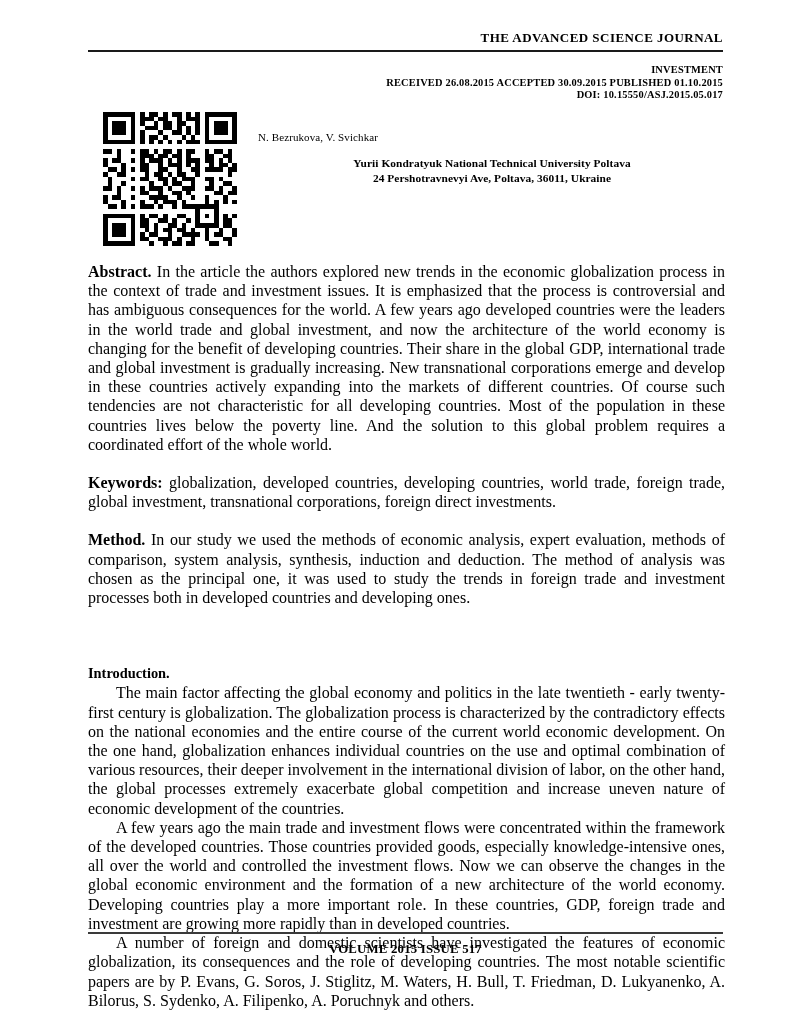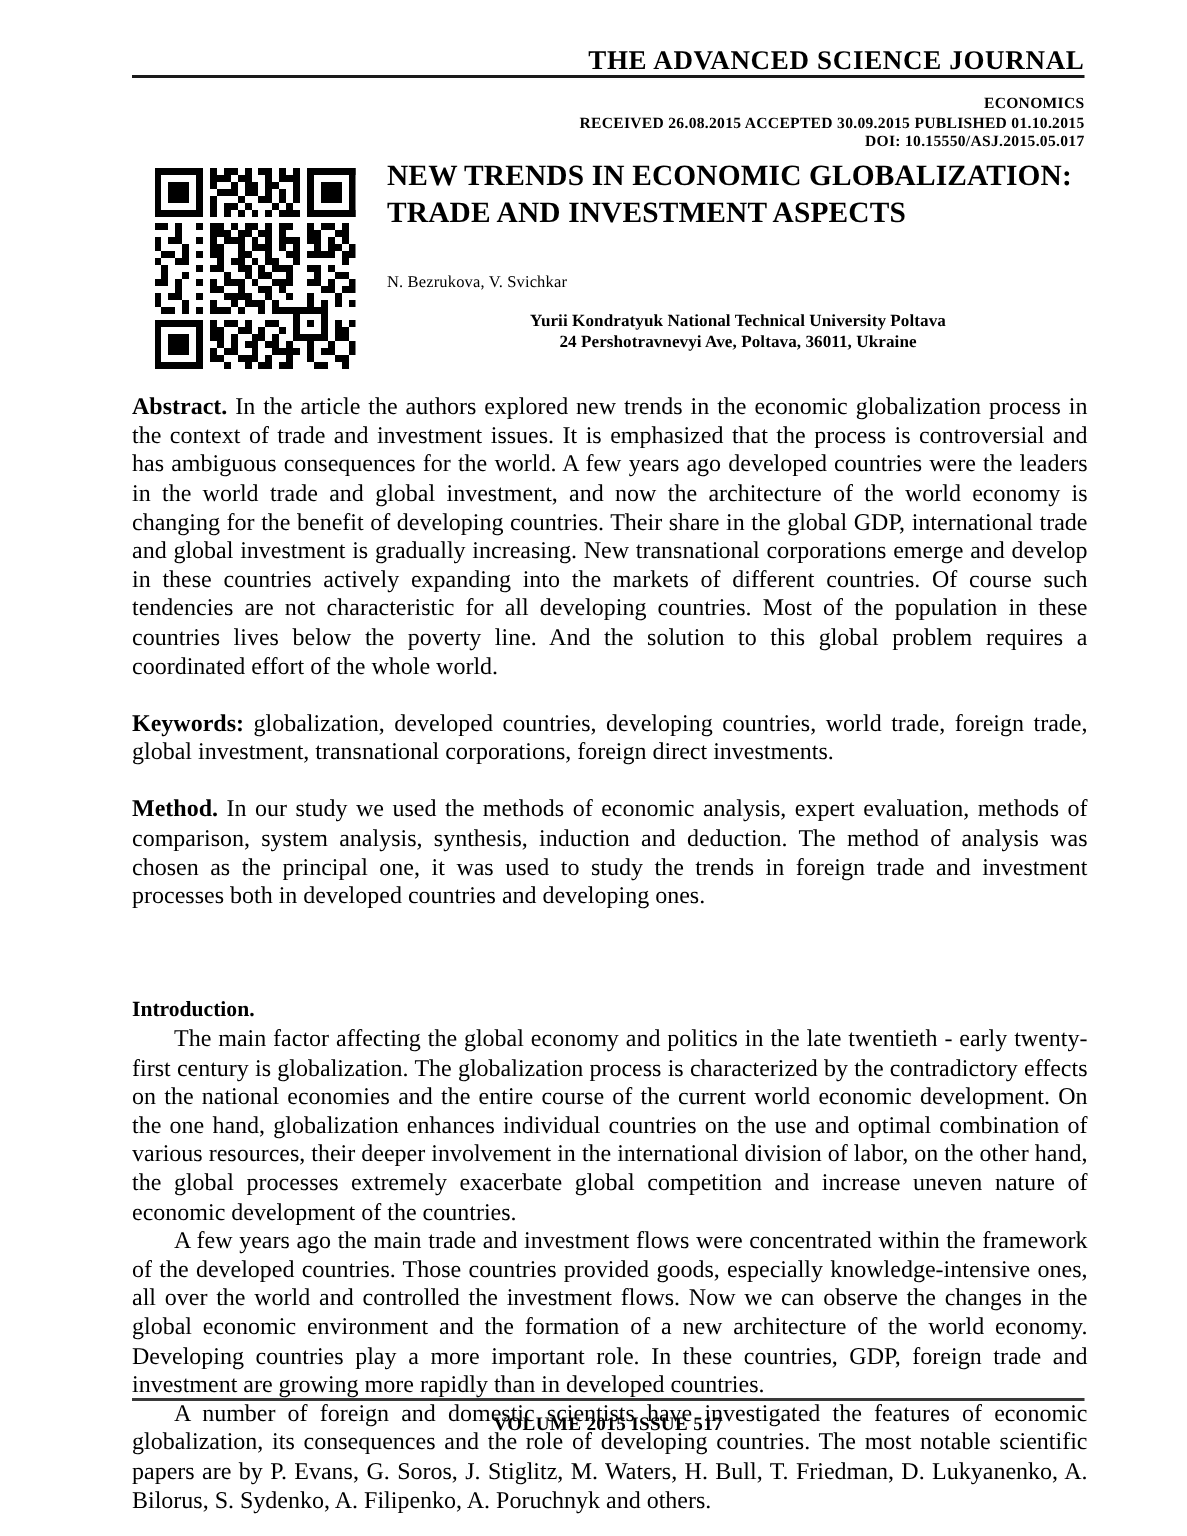--- a/index.html
+++ b/index.html
@@ -25,21 +25,21 @@
 
   
   .running-head {
     position: absolute;
     left: 88px;
     top: 30px;
     width: 635px;
     text-align: right;
     font-family: "Liberation Serif", "DejaVu Serif", serif;
     font-weight: bold;
-    font-size: 18px;
+    font-size: 13px;
     letter-spacing: 0.45px;
   }
   .rule-top {
     position: absolute;
     left: 88px;
     top: 50px;
     width: 635px;
     height: 0;
     border-top: 2px solid #1a1a1a;
   }
@@ -149,21 +149,21 @@
 </head>
 <body>
 
 <div class="page">
 
   <div class="running-head">THE ADVANCED SCIENCE JOURNAL</div>
 
   <div class="rule-top"></div>
 
   <div class="meta">
-    <div>ECONOMICS</div>
+    <div>INVESTMENT</div>
     <div class="line-received">RECEIVED 26.08.2015  ACCEPTED 30.09.2015 PUBLISHED 01.10.2015</div>
     <div>DOI: 10.15550/ASJ.2015.05.017</div>
   </div>
 
   <div class="qr-wrap">
     <svg viewBox="0 0 29 29" shape-rendering="crispEdges" aria-hidden="true">
       <rect width="29" height="29" fill="#ffffff"></rect>
       <g fill="#000000">
 
         <rect x="0" y="0" width="7" height="1"></rect>
@@ -370,21 +370,20 @@
           <rect x="13" y="28" width="1" height="1"></rect>
         <rect x="15" y="28" width="1" height="1"></rect>
           <rect x="18" y="28" width="2" height="1"></rect>
         <rect x="23" y="28" width="2" height="1"></rect>
           <rect x="27" y="28" width="1" height="1"></rect>
       </g>
     </svg>
   </div>
 
   <div class="title-block">
-    <h1 class="paper-title">NEW TRENDS IN ECONOMIC GLOBALIZATION: TRADE AND INVESTMENT ASPECTS</h1>
     <div class="authors">N. Bezrukova, V. Svichkar</div>
     <div class="affiliation">
       <div>Yurii Kondratyuk National Technical University Poltava</div>
       <div>24 Pershotravnevyi Ave, Poltava, 36011, Ukraine</div>
     </div>
   </div>
 
   <div class="body-col">
 
     <p class="just"><span class="lead">Abstract.</span><span> In the article the authors explored new trends in the economic globalization process in the context of trade and investment issues. It is emphasized that the process is controversial and has ambiguous consequences for the world. A few years ago developed countries were the leaders in the world trade and global investment, and now the architecture of the world economy is changing for the benefit of developing countries. Their share in the global GDP, international trade and global investment is gradually increasing. New transnational corporations emerge and develop in these countries actively expanding into the markets of different countries. Of course such tendencies are not characteristic for all developing countries. Most of the population in these countries lives below the poverty line. And the solution to this global problem requires a coordinated effort of the whole world.</span></p>

